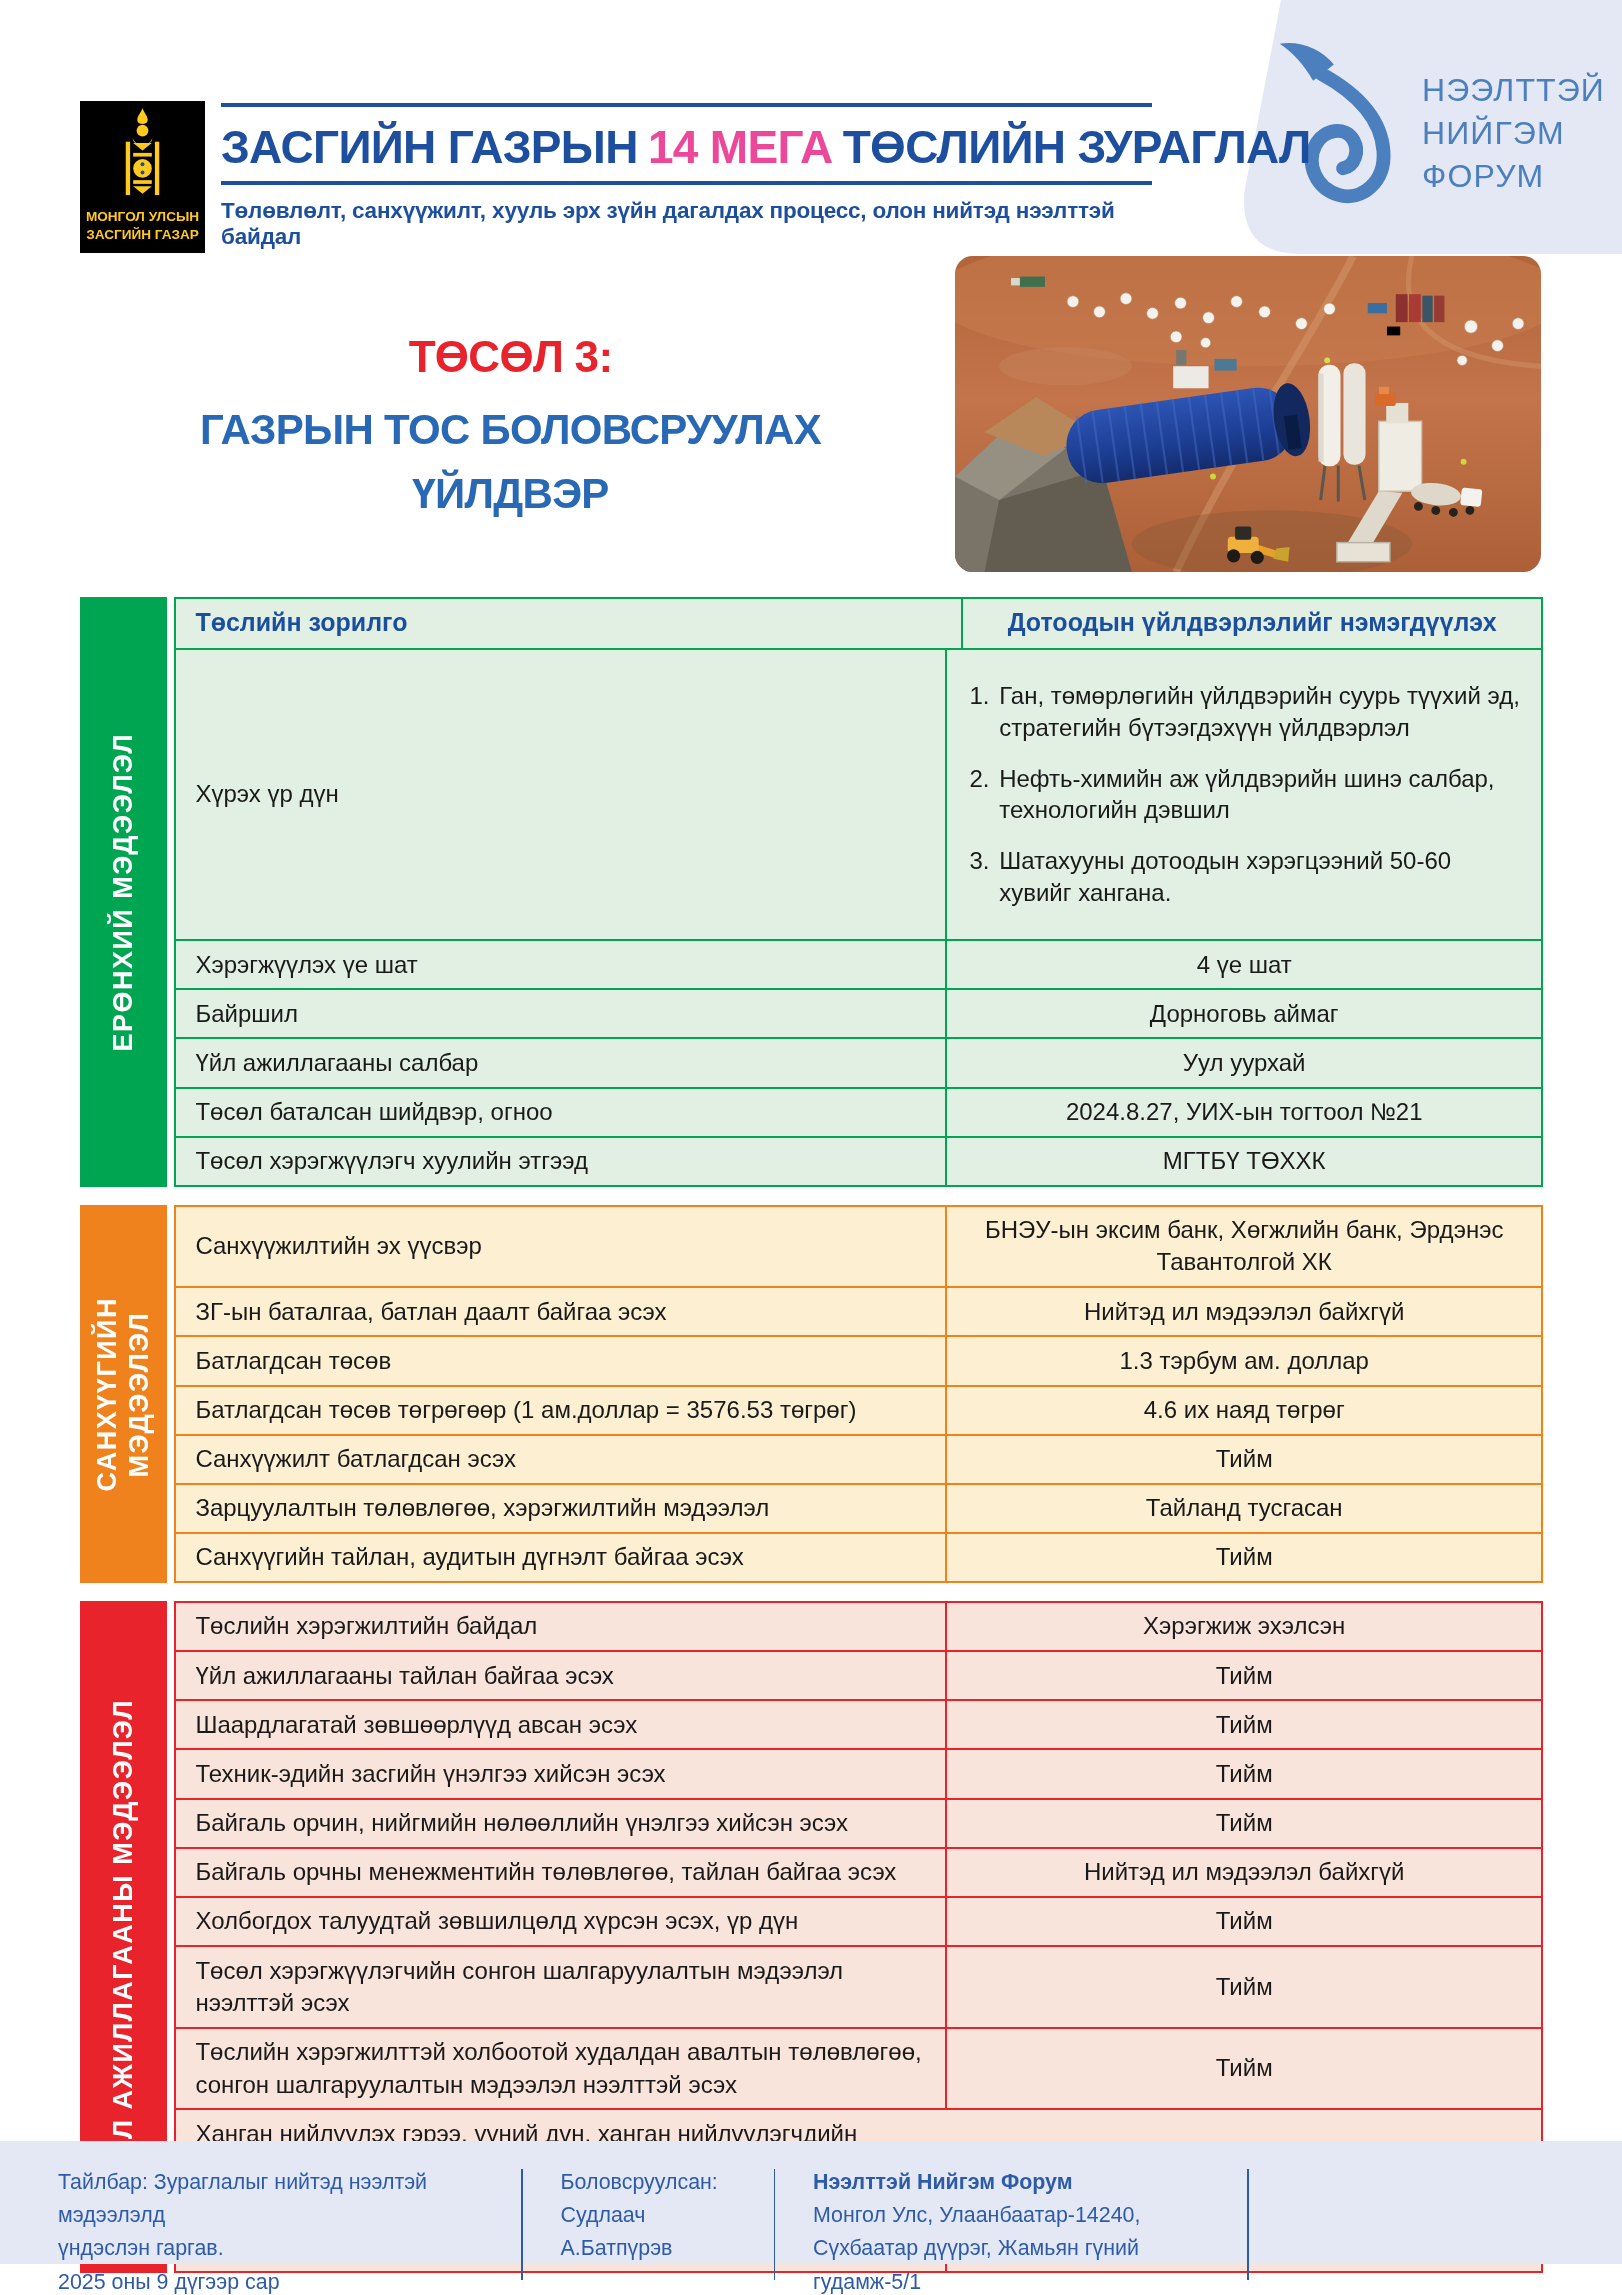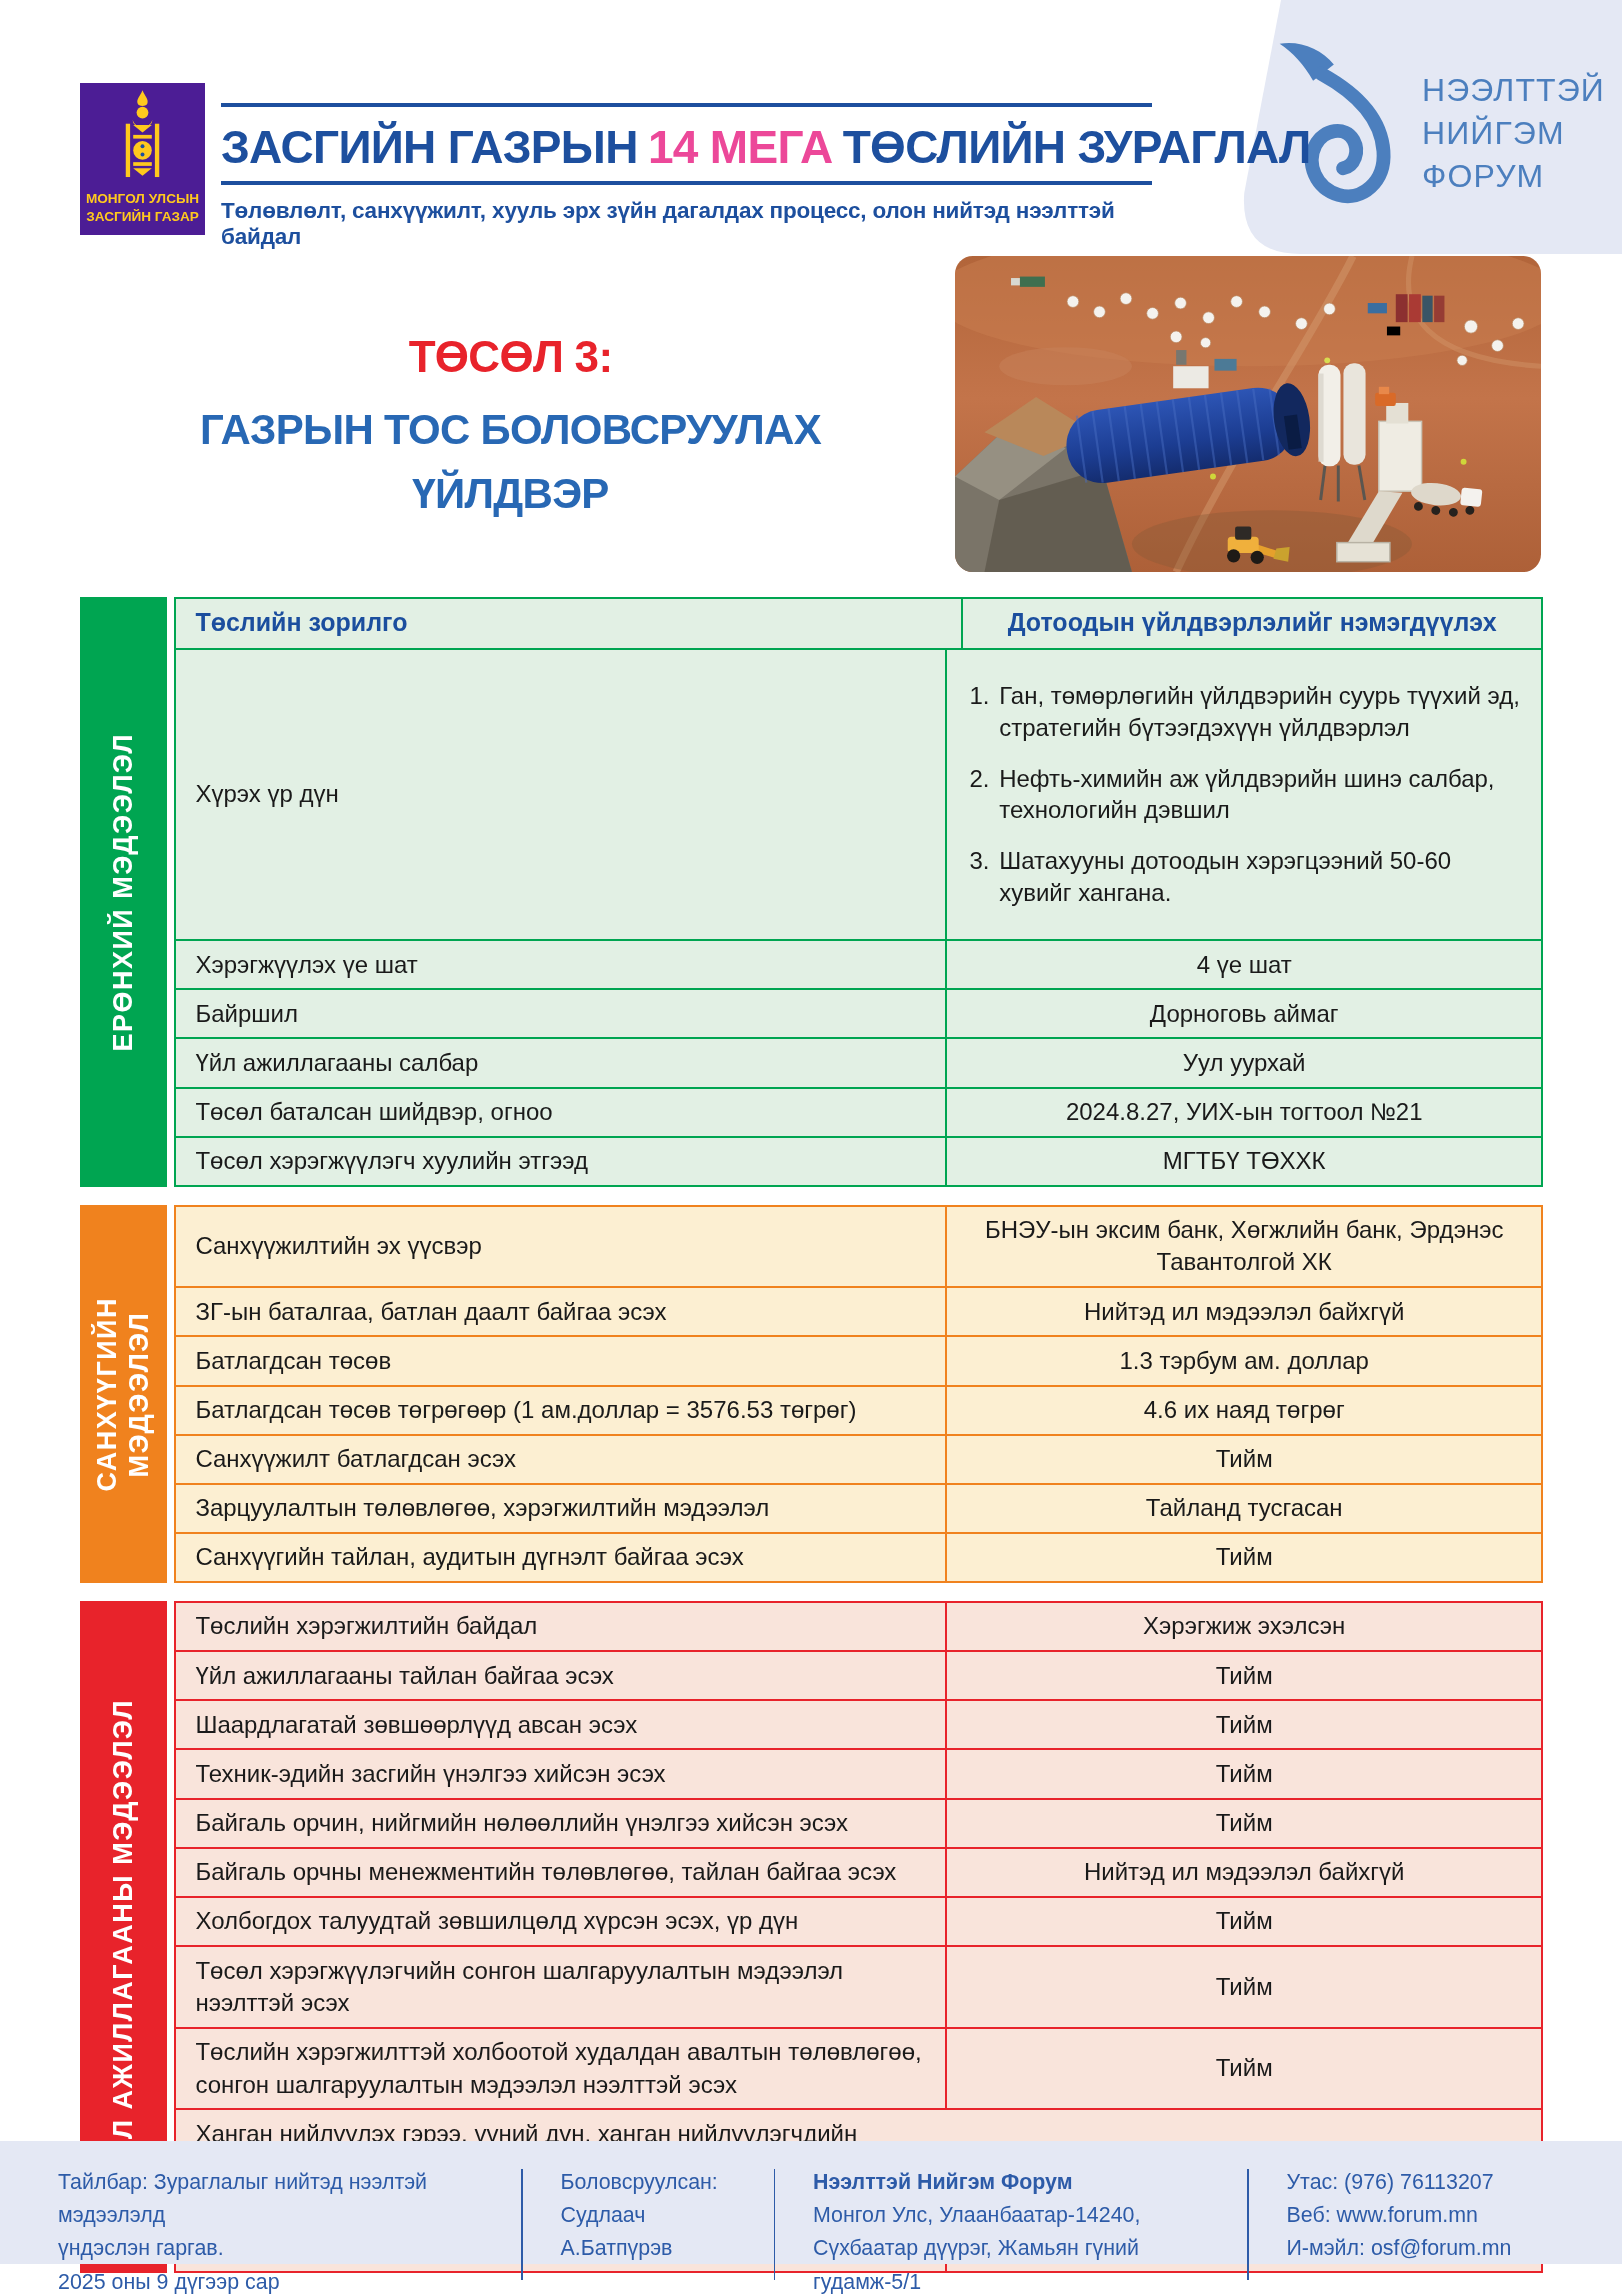--- a/index.html
+++ b/index.html
@@ -4,22 +4,22 @@
 <style>
   html,body{margin:0;padding:0;}
   body{
     width:1623px;height:2295px;position:relative;background:#ffffff;
     font-family:"Liberation Sans", sans-serif;color:#1a1a1a;overflow:hidden;
   }
   
   .corner-wedge{position:absolute;top:0;right:0;width:413px;height:254px;}
   
   .gov-box{
-    position:absolute;left:80px;top:83px;width:125px;height:152px;
-    background:#4c1d95;display:flex;flex-direction:column;align-items:center;
+    position:absolute;left:80px;top:101px;width:125px;height:152px;
+    background:#000000;display:flex;flex-direction:column;align-items:center;
   }
   .gov-box .emblem{margin-top:5.9px;}
   .gov-box .gov-lines{margin-top:auto;margin-bottom:8.9px;text-align:center;
     color:#FFC91E;font-weight:bold;font-size:13.6px;line-height:1.32;}
   .rule{position:absolute;left:221px;width:931px;height:3.7px;background:#1D4F9E;}
   .rule-top{top:103px;}
   .rule-bottom{top:181px;}
   .main-title{
     position:absolute;left:221px;top:114px;width:931px;height:66px;
     display:flex;align-items:center;
@@ -505,19 +505,14 @@
     <div>Судлаач</div>
     <div>А.Батпүрэв</div>
   </div>
   <div class="fdiv"></div>
   <div class="fcol fcol3">
     <div class="org-name">Нээлттэй Нийгэм Форум</div>
     <div>Монгол Улс, Улаанбаатар-14240,</div>
     <div>Сүхбаатар дүүрэг, Жамьян гүний гудамж-5/1</div>
   </div>
   <div class="fdiv"></div>
-  <div class="fcol fcol4">
-    <div>Утас: (976) 76113207</div>
-    <div>Веб: www.forum.mn</div>
-    <div>И-мэйл: osf@forum.mn</div>
-  </div>
 </div>
 
 
 </body></html>

